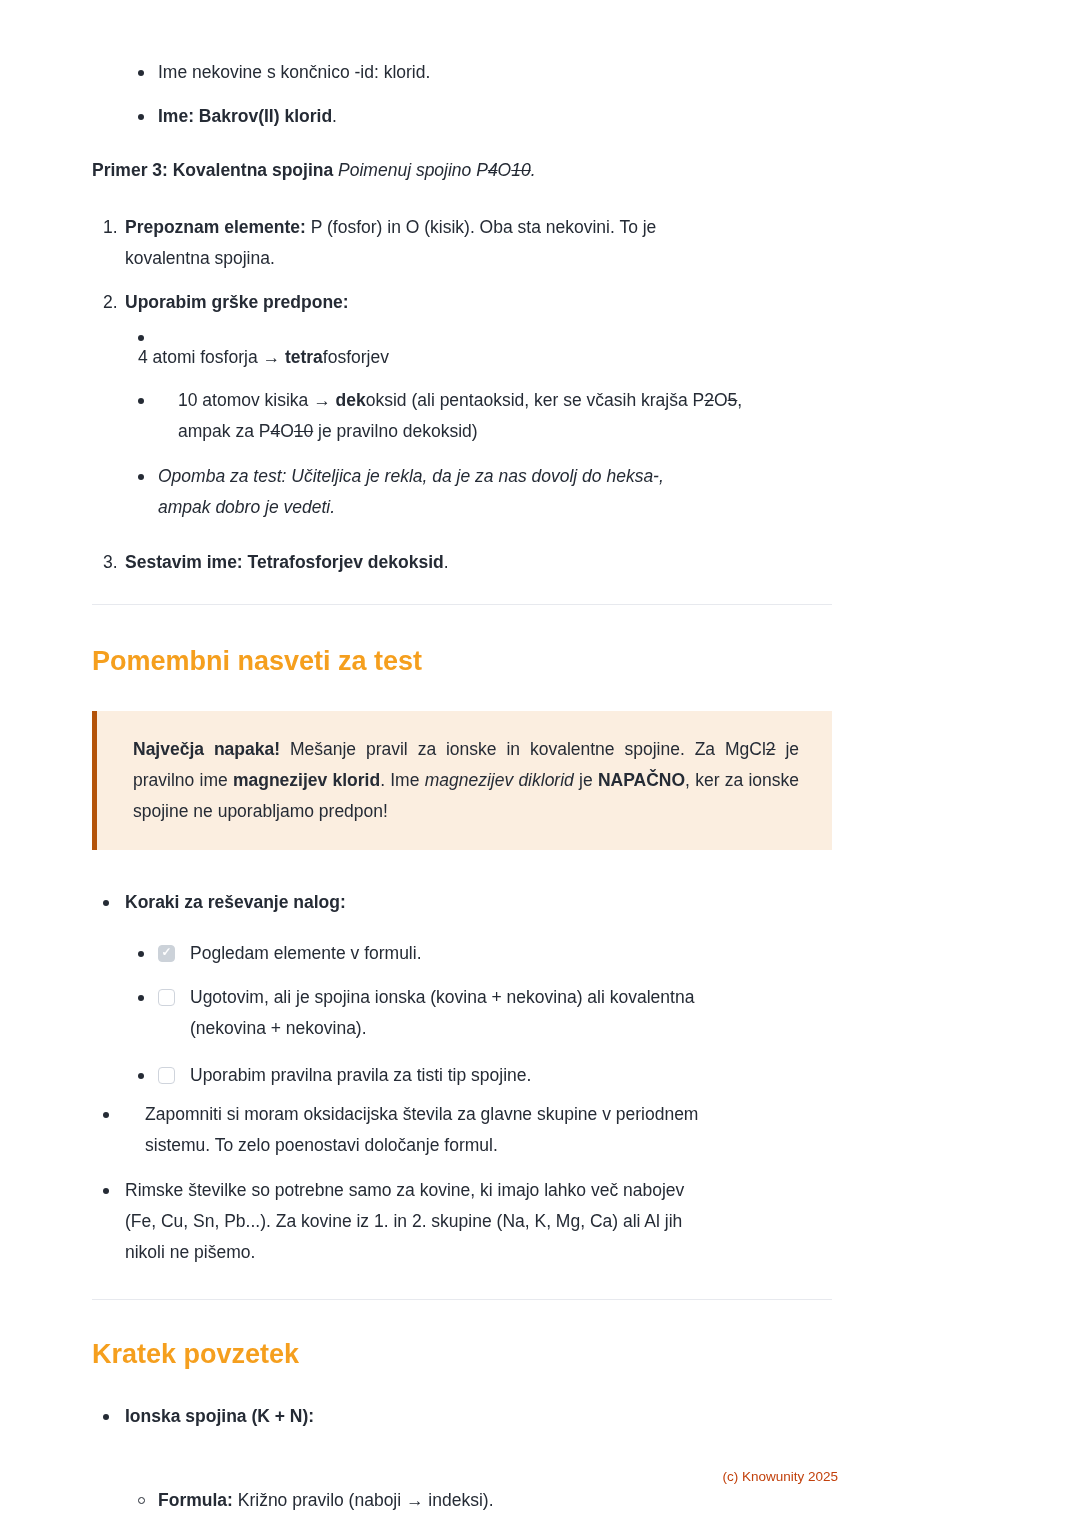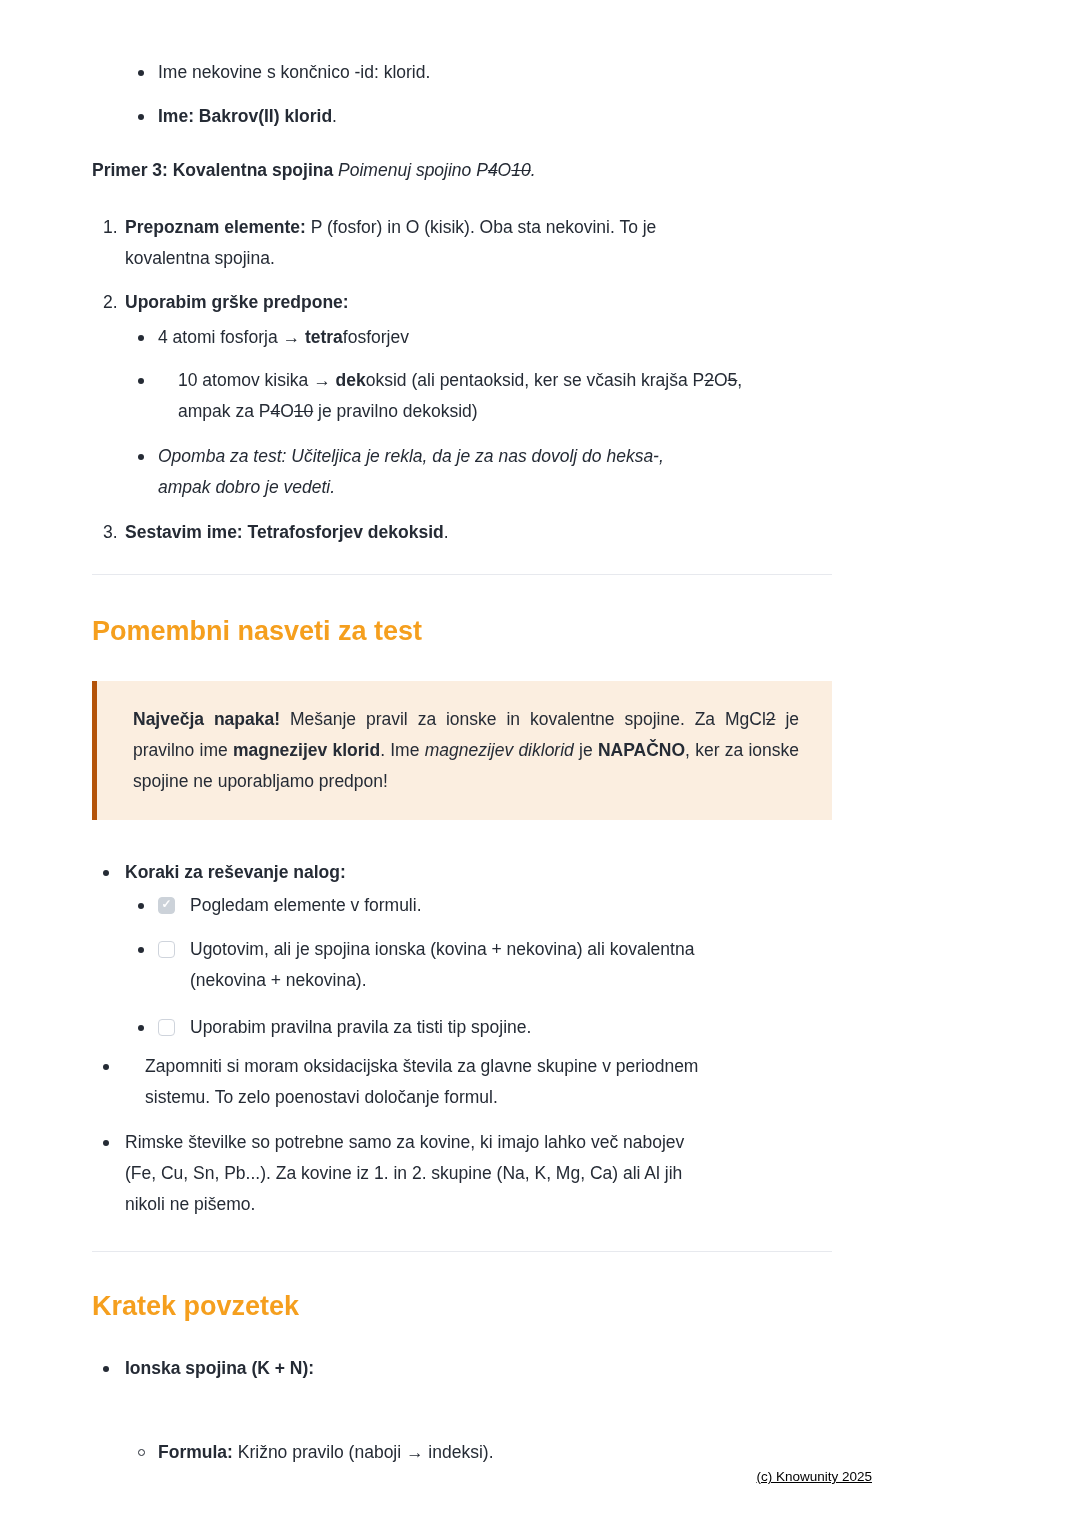--- a/index.html
+++ b/index.html
@@ -17,26 +17,25 @@
     position: absolute;
     top: 0;
     left: 975px;
     width: 57px;
     height: 100%;
     background: var(--strip_bg, #fcf3e2);
     border-left: 3px solid var(--strip_line, #f5d9a2);
   }
   .watermark {
     position: absolute;
-    right: 48px;
+    right: 82px;
     bottom: 44px;
     font-size: 13.5px;
-    color: #000000;
+    color: #c2410c;
     z-index: 3;
-    text-decoration: underline;
   }
   .content {
     position: absolute;
     left: 92px;
     top: 57px;
     width: 740px;
     font-size: 17.5px;
     line-height: 31px;
     z-index: 2;
   }
@@ -89,29 +88,29 @@
   .callout {
     background: var(--callout_bg, #fbeee0);
     border-left: 5px solid var(--callout_border, #b45309);
     border-radius: 0;
     padding: 23px 33px 23px 36px;
     text-align: justify;
     margin-bottom: 37px;
   }
 
   .para { margin: 0; }
-  .mb2  { margin-bottom: 2px; }
+  .mb2  { margin-bottom: 20px; }
   .mb4  { margin-bottom: 4px; }
-  .mb12 { margin-bottom: 12px; }
+  .mb12 { margin-bottom: 12px; flex-direction: column; }
   .mb13 { margin-bottom: 13px; }
   .mb14 { margin-bottom: 14px; gap: 20px; }
   .mb16 { margin-bottom: 16px; }
   .mb22 { margin-bottom: 8px; }
   .mb23 { margin-bottom: 23px; }
-  .mb25 { margin-bottom: 14px; }
+  .mb25 { margin-bottom: 24px; }
   .mb26 { margin-bottom: 26px; }
   .mb53 { margin-bottom: 53px; }
 </style>
 </head>
 <body>
 
 <div class="page">
   <div class="side-strip"></div>
 
   <div class="content">

